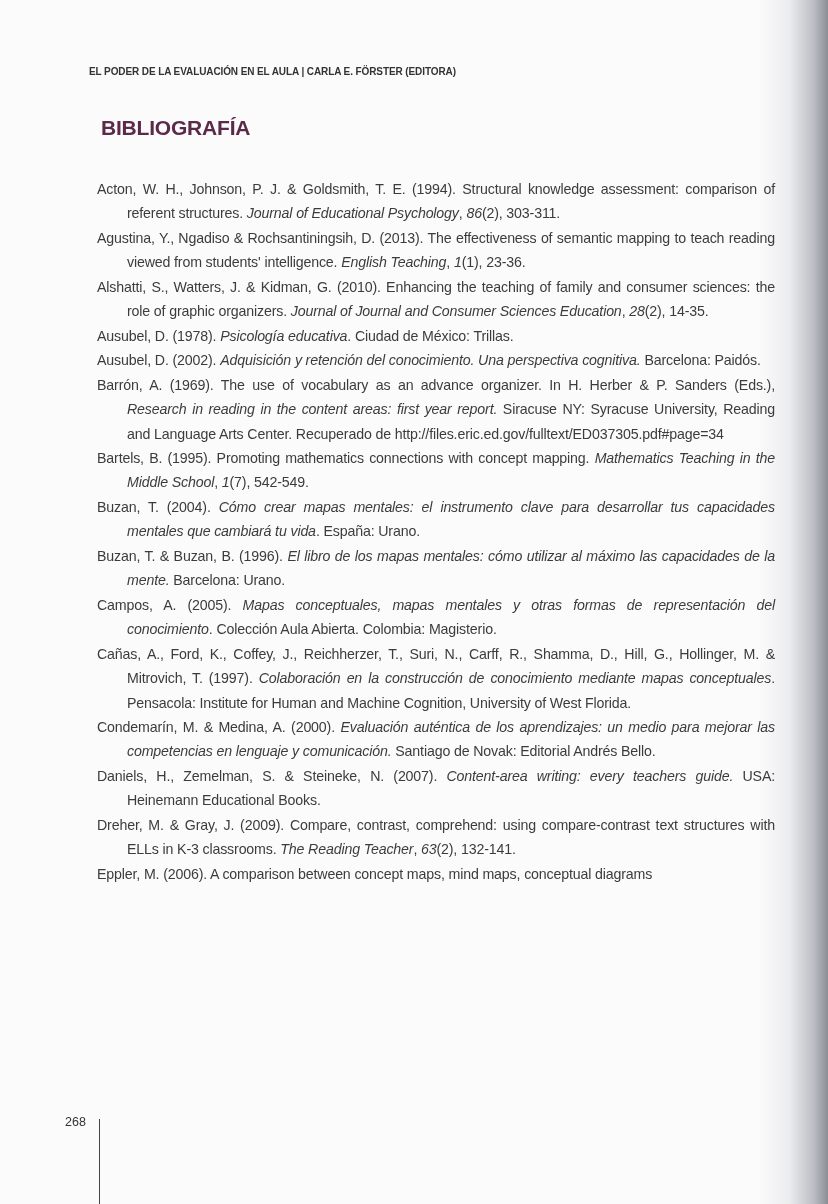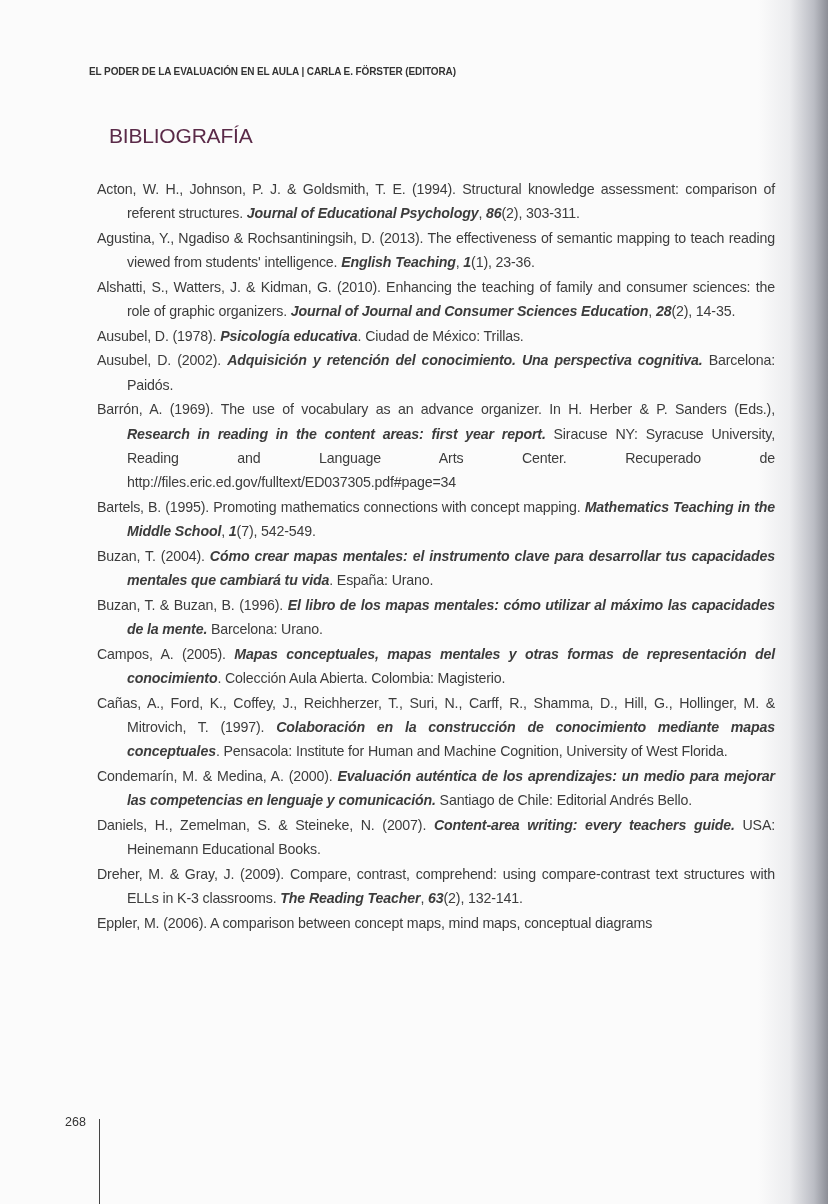--- a/index.html
+++ b/index.html
@@ -31,23 +31,23 @@
       font-size: 10px;
       font-weight: bold;
       letter-spacing: -0.1px;
       color: #333;
       white-space: nowrap;
     }
     .section-title {
       position: absolute;
       left: 97px;
       top: 112px;
-      margin: 12px;
+      margin: 4px;
       font-size: 21px;
-      font-weight: normal;
+      font-weight: bold;
       color: #5a2a48;
       letter-spacing: -0.2px;
     }
     .bibliography {
       position: absolute;
       left: 97px;
       top: 177px;
       width: 678px;
       margin: 0;
       padding: 0;
@@ -57,21 +57,20 @@
       font-size: 14.2px;
       line-height: 24.45px;
       padding-left: 30px;
       text-indent: -30px;
       color: #3c3c3c;
       text-align: justify;
       letter-spacing: -0.15px;
     }
     .bib-entry em {
       font-style: italic;
-      font-weight: bold;
     }
     .page-number {
       position: absolute;
       left: 65px;
       top: 1115px;
       font-size: 12.5px;
       color: #333;
     }
     .page-rule {
       position: absolute;
@@ -96,20 +95,20 @@
   <li class="bib-entry"><span>Agustina, Y., Ngadiso &amp; Rochsantiningsih, D. (2013). The effectiveness of semantic mapping to teach reading viewed from students' intelligence. </span><em>English Teaching</em><span>, </span><em>1</em><span>(1), 23-36.</span></li>
   <li class="bib-entry"><span>Alshatti, S., Watters, J. &amp; Kidman, G. (2010). Enhancing the teaching of family and consumer sciences: the role of graphic organizers. </span><em>Journal of Journal and Consumer Sciences Education</em><span>, </span><em>28</em><span>(2), 14-35.</span></li>
   <li class="bib-entry"><span>Ausubel, D. (1978). </span><em>Psicología educativa</em><span>. Ciudad de México: Trillas.</span><em></em><span></span></li>
   <li class="bib-entry"><span>Ausubel, D. (2002). </span><em>Adquisición y retención del conocimiento. Una perspectiva cognitiva.</em><span> Barcelona: Paidós.</span><em></em><span></span></li>
   <li class="bib-entry"><span>Barrón, A. (1969). The use of vocabulary as an advance organizer. In H. Herber &amp; P. Sanders (Eds.), </span><em>Research in reading in the content areas: first year report.</em><span> Siracuse NY: Syracuse University, Reading and Language Arts Center. Recuperado de http://files.eric.ed.gov/fulltext/ED037305.pdf#page=34</span><em></em><span></span></li>
   <li class="bib-entry"><span>Bartels, B. (1995). Promoting mathematics connections with concept mapping. </span><em>Mathematics Teaching in the Middle School</em><span>, </span><em>1</em><span>(7), 542-549.</span></li>
   <li class="bib-entry"><span>Buzan, T. (2004). </span><em>Cómo crear mapas mentales: el instrumento clave para desarrollar tus capacidades mentales que cambiará tu vida</em><span>. España: Urano.</span><em></em><span></span></li>
   <li class="bib-entry"><span>Buzan, T. &amp; Buzan, B. (1996). </span><em>El libro de los mapas mentales: cómo utilizar al máximo las capacidades de la mente.</em><span> Barcelona: Urano.</span><em></em><span></span></li>
   <li class="bib-entry"><span>Campos, A. (2005). </span><em>Mapas conceptuales, mapas mentales y otras formas de representación del conocimiento</em><span>. Colección Aula Abierta. Colombia: Magisterio.</span><em></em><span></span></li>
   <li class="bib-entry"><span>Cañas, A., Ford, K., Coffey, J., Reichherzer, T., Suri, N., Carff, R., Shamma, D., Hill, G., Hollinger, M. &amp; Mitrovich, T. (1997). </span><em>Colaboración en la construcción de conocimiento mediante mapas conceptuales</em><span>. Pensacola: Institute for Human and Machine Cognition, University of West Florida.</span><em></em><span></span></li>
-  <li class="bib-entry"><span>Condemarín, M. &amp; Medina, A. (2000). </span><em>Evaluación auténtica de los aprendizajes: un medio para mejorar las competencias en lenguaje y comunicación.</em><span> Santiago de Chile: Editorial Andrés Bello.</span><em></em><span></span></li>
+  <li class="bib-entry"><span>Condemarín, M. &amp; Medina, A. (2000). </span><em>Evaluación auténtica de los aprendizajes: un medio para mejorar las competencias en lenguaje y comunicación.</em><span> Santiago de Novak: Editorial Andrés Bello.</span><em></em><span></span></li>
   <li class="bib-entry"><span>Daniels, H., Zemelman, S. &amp; Steineke, N. (2007). </span><em>Content-area writing: every teachers guide.</em><span> USA: Heinemann Educational Books.</span><em></em><span></span></li>
   <li class="bib-entry"><span>Dreher, M. &amp; Gray, J. (2009). Compare, contrast, comprehend: using compare-contrast text structures with ELLs in K-3 classrooms. </span><em>The Reading Teacher</em><span>, </span><em>63</em><span>(2), 132-141.</span></li>
   <li class="bib-entry"><span>Eppler, M. (2006). A comparison between concept maps, mind maps, conceptual diagrams</span><em></em><span></span><em></em><span></span></li>
 </ul>
 
 <div class="page-number">268</div>
 <div class="page-rule"></div>
 
 </body></html>

